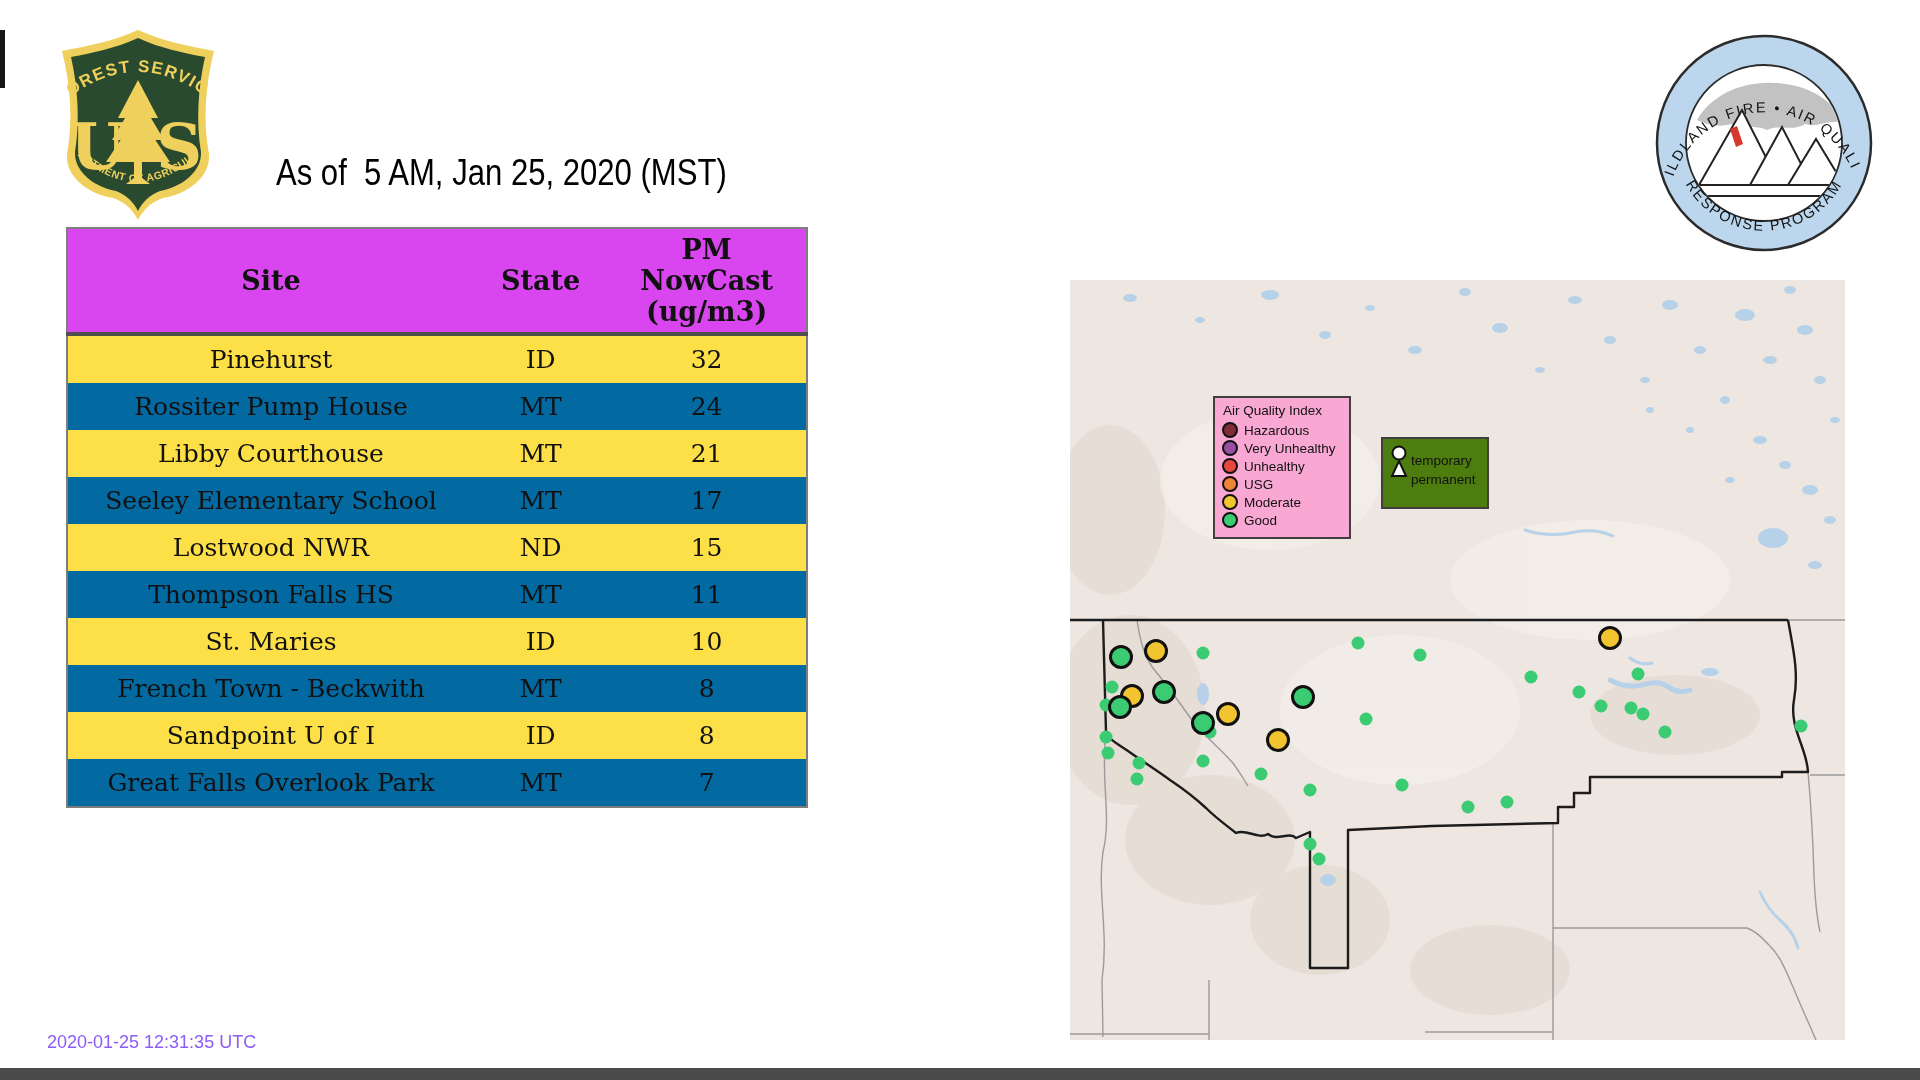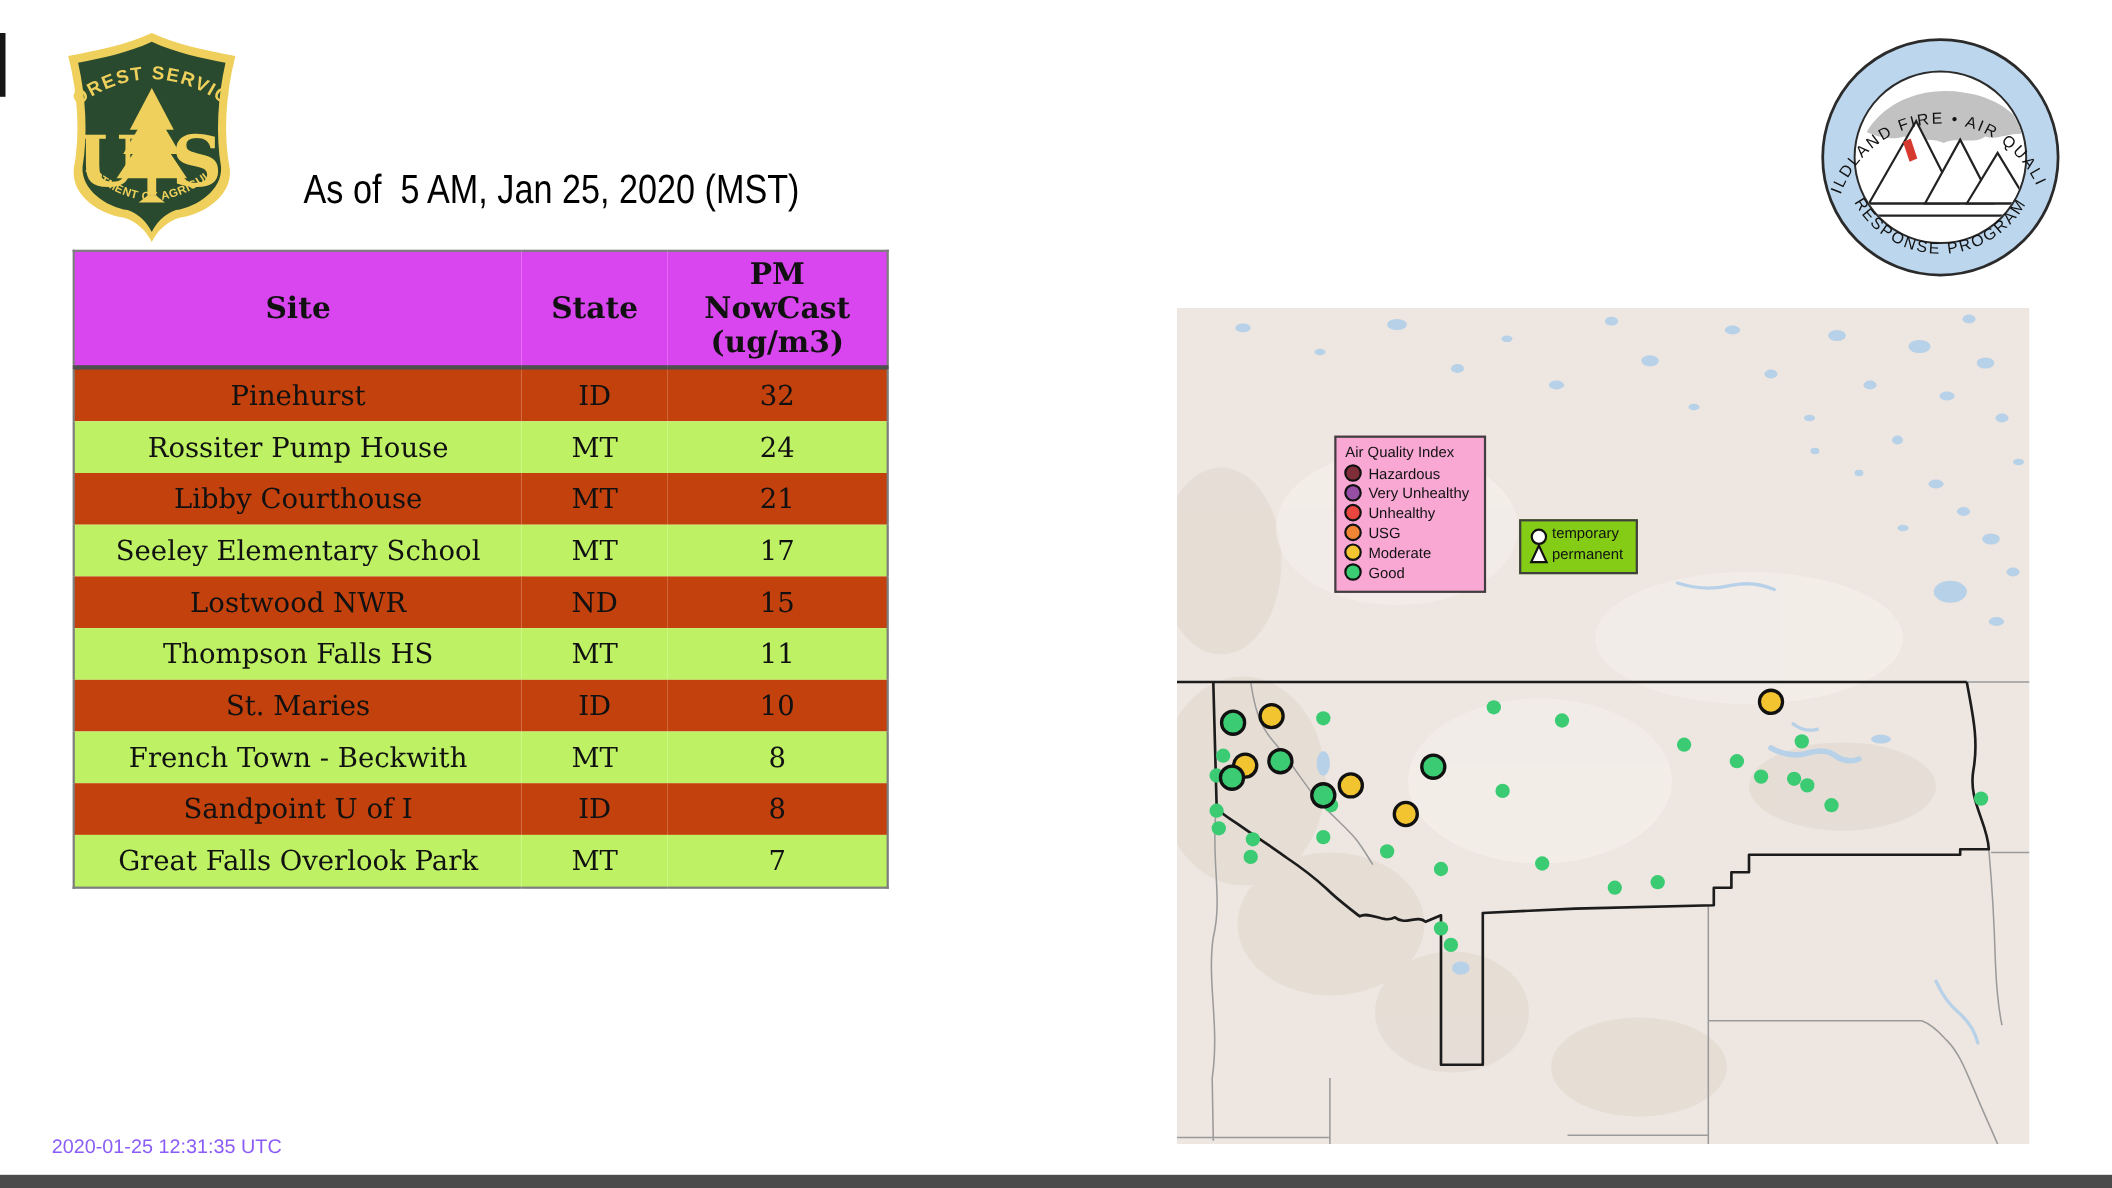--- a/index.html
+++ b/index.html
@@ -12,39 +12,39 @@
   .subtitle-wrap{position:absolute;left:233px;top:152px;width:1100px;}
   .subtitle{font-size:37px;display:inline-block;transform:scaleX(.84);transform-origin:center;
             white-space:pre;color:#000;}
   
   .aq-table{position:absolute;left:66px;top:227px;width:742px;border-collapse:collapse;
             font-family:"DejaVu Serif","Liberation Serif",serif;table-layout:fixed;
             border:2px solid #7d7d7d;}
   .aq-table thead th{background:#d946ef;font-size:27px;font-weight:bold;height:101px;
             vertical-align:middle;text-align:center;border-bottom:4px solid #4f4f4f;line-height:1.15;}
   .aq-table td{height:47px;font-size:25px;text-align:center;vertical-align:middle;padding:0;}
-  .aq-table tr.odd td{background:#c2410c;}
-  .aq-table tr.even td{background:#bef264;}
+  .aq-table tr.odd td{background:#fde047;}
+  .aq-table tr.even td{background:#0369a1;}
   .col-site{width:55%;} .col-state{width:18%;} .col-pm{width:27%;}
   
   .timestamp{position:absolute;left:47px;top:1032px;font-size:18px;color:#8b5cf6;}
   .bottom-bar{position:absolute;left:0;top:1068px;width:1920px;height:12px;background:#4b4b4b;}
   .edge-artifact{position:absolute;left:0;top:30px;width:5px;height:58px;background:#161616;}
   
   .map{position:absolute;left:1070px;top:280px;width:775px;height:760px;}
   .map svg.basemap{position:absolute;left:0;top:0;}
   .legend{position:absolute;left:143px;top:116px;width:120px;background:#f9a8d4;
           border:2px solid #3f3f3f;padding:5px 7px 7px 7px;}
   .legend-title{font-size:13.5px;color:#111;margin:0 0 4px 1px;}
   .legend-item{display:flex;align-items:center;margin:2px 0;}
   .legend-swatch{width:12px;height:12px;border-radius:50%;border:2.5px solid #111;
                  margin-right:6px;flex:0 0 auto;}
   .legend-label{font-size:13.5px;color:#111;white-space:nowrap;}
-  .marker-key{position:absolute;left:311px;top:157px;width:92px;height:44px;background:#84cc16;
-              border:2px solid #3f3f3f;padding:1px 6px;margin-top:35px;}
+  .marker-key{position:absolute;left:311px;top:157px;width:92px;height:44px;background:#4d7c0f;
+              border:2px solid #3f3f3f;padding:12px 6px;}
   .marker-key-row{display:flex;align-items:center;height:19px;}
   .marker-key-glyphs{position:absolute;left:7px;top:6px;}
   .marker-key-label{font-size:13.5px;color:#111;margin-left:22px;white-space:nowrap;}
   
   .fs-logo{position:absolute;left:52px;top:26px;}
   .aq-logo{position:absolute;left:1653px;top:32px;}
 </style>
 </head>
 <body>
 

